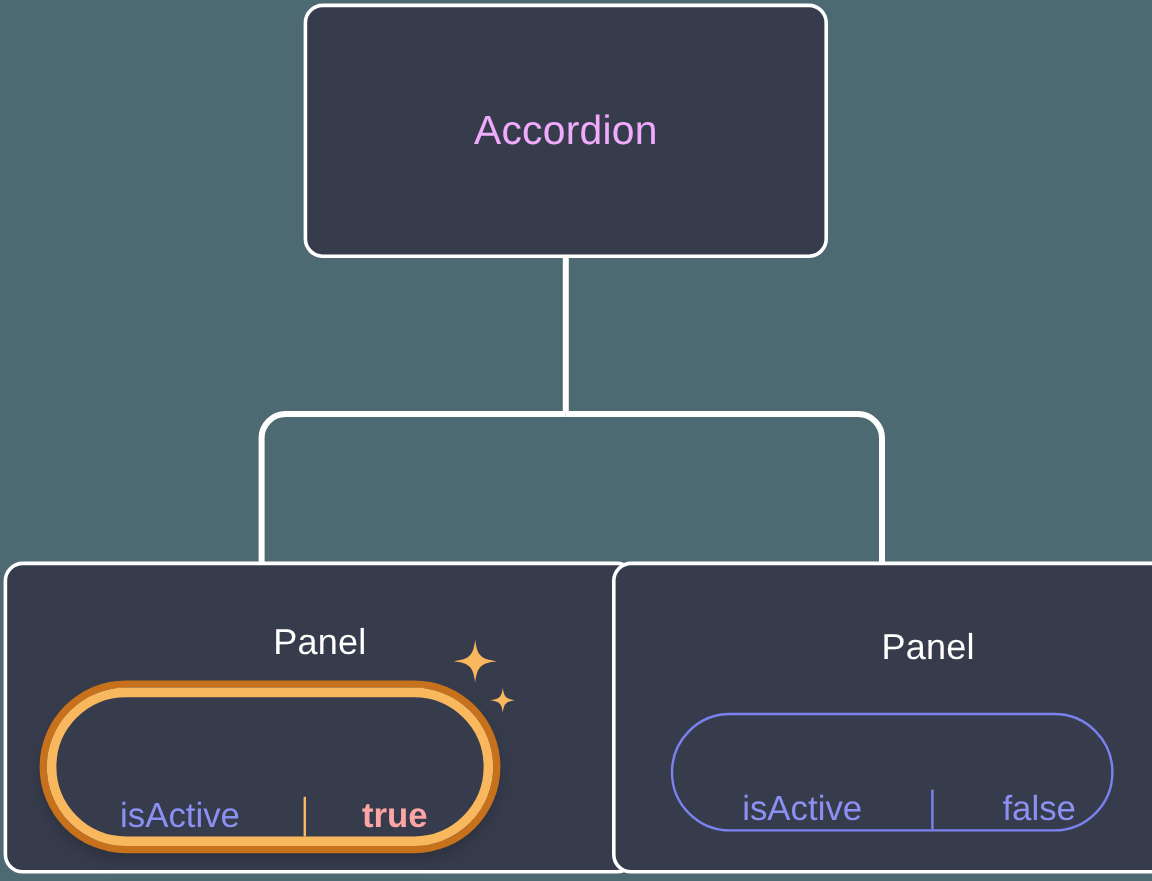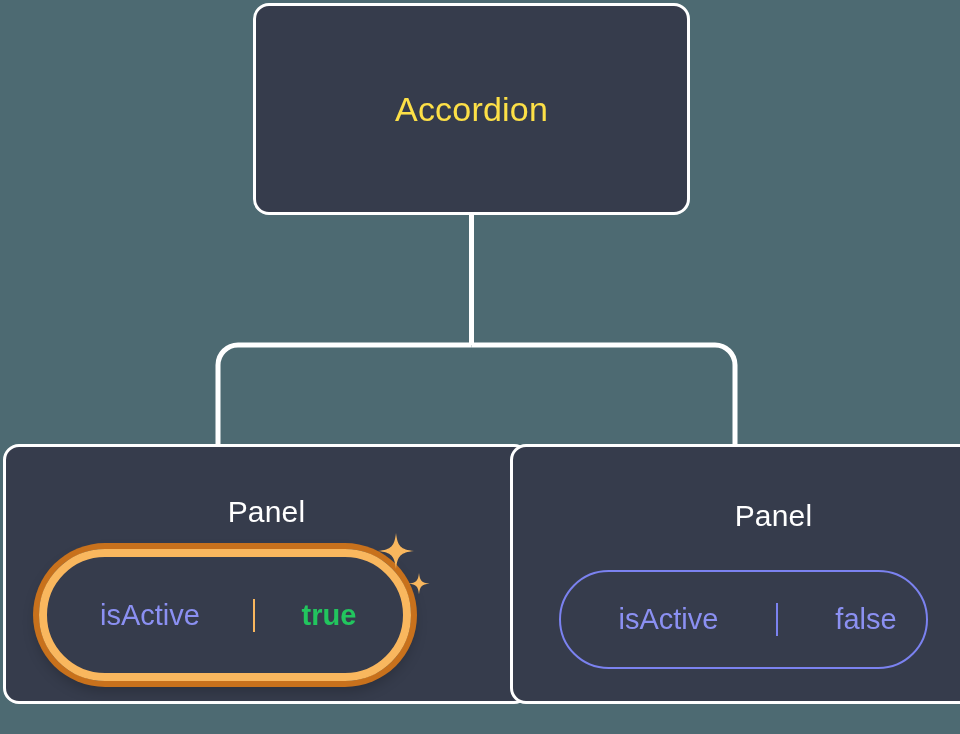--- a/index.html
+++ b/index.html
@@ -42,28 +42,28 @@
     left: 253px;
     top: 3px;
     width: 437px;
     height: 212px;
     display: flex;
     align-items: center;
     justify-content: center;
   }
   .node-root .node-title {
     font-size: 34px;
-    color: #fde047;
+    color: #f0abfc;
     letter-spacing: 0.2px;
   }
 
   .node-panel {
     width: 527px;
     height: 260px;
-    top: 444px;
+    top: 468px;
   }
   .node-panel-left  { left: 3px; }
   .node-panel-right { left: 510px; }
 
   .panel-title {
     position: absolute;
     left: 0;
     right: 0;
     text-align: center;
     font-size: 30px;
@@ -71,21 +71,21 @@
     letter-spacing: 0.2px;
   }
   .node-panel-left  .panel-title { top: 48px; }
   .node-panel-right .panel-title { top: 52px; }
 
   
   .pill {
     position: absolute;
     box-sizing: border-box;
     display: flex;
-    align-items: center;
+    align-items: flex-end;
     border-radius: 999px;
     background: transparent;
   }
   .pill-cell {
     display: flex;
     align-items: center;
     justify-content: center;
     box-sizing: border-box;
   }
   .pill-key   { font-size: 29px; }
@@ -119,21 +119,21 @@
   }
   .pill-highlight .pill-key,
   .pill-highlight .pill-value {
     color: #8b90f2;
   }
   .pill-highlight .pill-key   { flex: 0 0 206px; }
   .pill-highlight .pill-value {
     flex: 1 1 auto;
     border-left: 2px solid #f9b75e;
     font-weight: bold;
-    color: #22c55e;
+    color: #fca5a5;
   }
 
   
   .sparkles {
     position: absolute;
     left: 366px;
     top: 529px;
     width: 70px;
     height: 80px;
     pointer-events: none;

